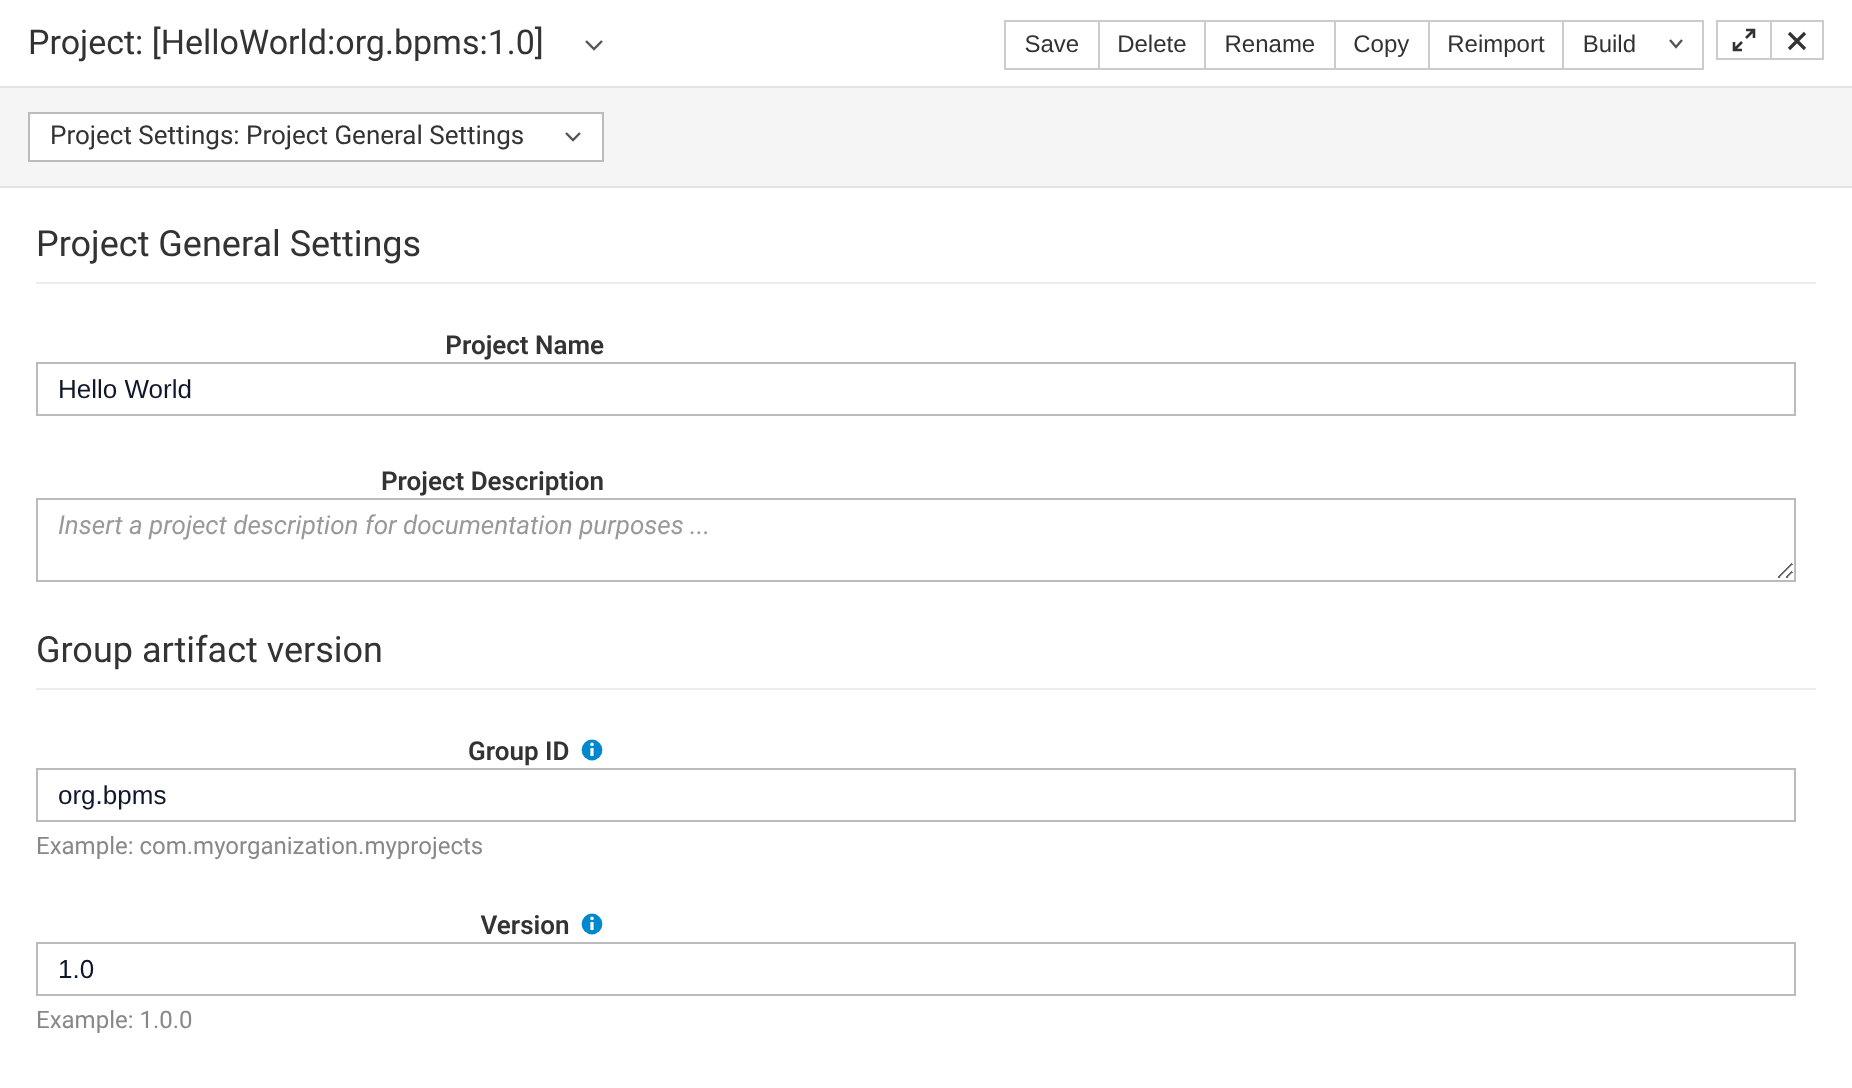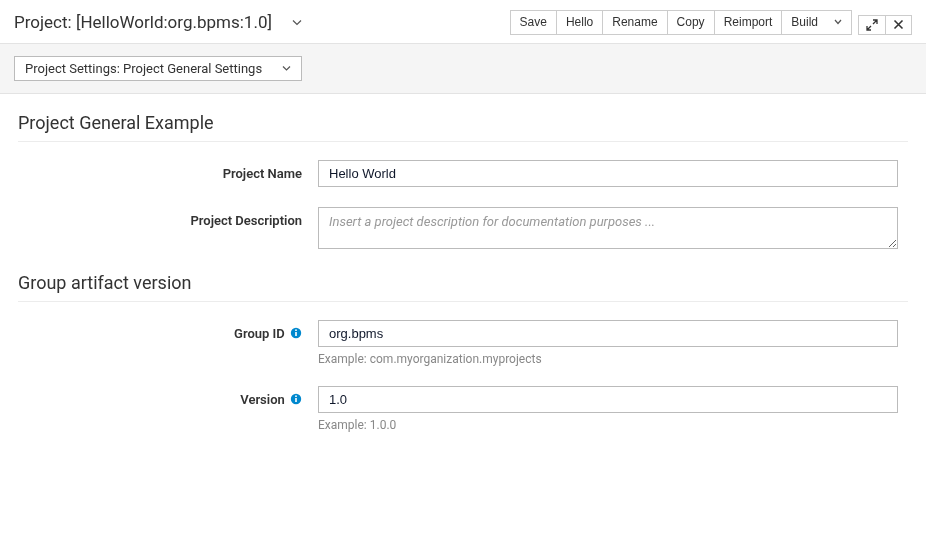--- a/index.html
+++ b/index.html
@@ -24,21 +24,21 @@
       align-items: center;
       gap: 20px;
       cursor: pointer;
     }
     .project-title .chev {
       font-size: 11px;
       color: #555;
     }
     .toolbar {
       display: flex;
-      align-items: flex-end;
+      align-items: flex-start;
       gap: 0;
     }
     .btn {
       background: #fff;
       border: 1px solid #ccc;
       color: #333;
       font-size: 12px;
       padding: 3px 9px;
       cursor: pointer;
       margin-left: -1px;
@@ -75,20 +75,21 @@
       font-size: 18px;
       font-weight: 400;
       color: #333;
       border-bottom: 1px solid #ececec;
       padding-bottom: 8px;
       margin-bottom: 18px;
     }
     .form-row {
       display: flex;
       margin-bottom: 20px;
+      flex-direction: column;
     }
     .form-label {
       width: 300px;
       text-align: right;
       padding-right: 16px;
       padding-top: 6px;
       font-size: 13px;
       font-weight: 600;
       color: #333;
     }
@@ -139,21 +140,21 @@
     <span>Project: [HelloWorld:org.bpms:1.0]</span>
     <span class="chev">
       <svg width="10" height="7" viewBox="0 0 10 7">
           <path d="M1 1.5 L5 5.5 L9 1.5" stroke="#555" stroke-width="1.2" fill="none"></path>
         </svg>
     </span>
   </div>
   <div class="toolbar">
     <div class="btn-group">
       <button class="btn">Save</button>
-      <button class="btn">Hello</button>
+      <button class="btn">Delete</button>
       <button class="btn">Rename</button>
       <button class="btn">Copy</button>
       <button class="btn">Reimport</button>
       <button class="btn" style="display:flex;align-items:center;gap:16px;">
         <span>Build</span>
         <svg width="8" height="6" viewBox="0 0 8 6">
             <path d="M1 1 L4 4.5 L7 1" stroke="#555" stroke-width="1.2" fill="none"></path>
           </svg>
       </button>
     </div>
@@ -177,21 +178,21 @@
   <div class="settings-dropdown">
     <span>Project Settings: Project General Settings</span>
     <svg width="9" height="7" viewBox="0 0 9 7">
         <path d="M1 1.5 L4.5 5 L8 1.5" stroke="#555" stroke-width="1.2" fill="none"></path>
       </svg>
   </div>
 </div>
 
 <div class="content">
 
-  <h2 class="section-heading">Project General Example</h2>
+  <h2 class="section-heading">Project General Settings</h2>
 
   <div class="form-row">
     <div class="form-label">Project Name</div>
     <div class="form-field">
       <input type="text" value="Hello World" style="">
     </div>
   </div>
 
   <div class="form-row">
     <div class="form-label">Project Description</div>

